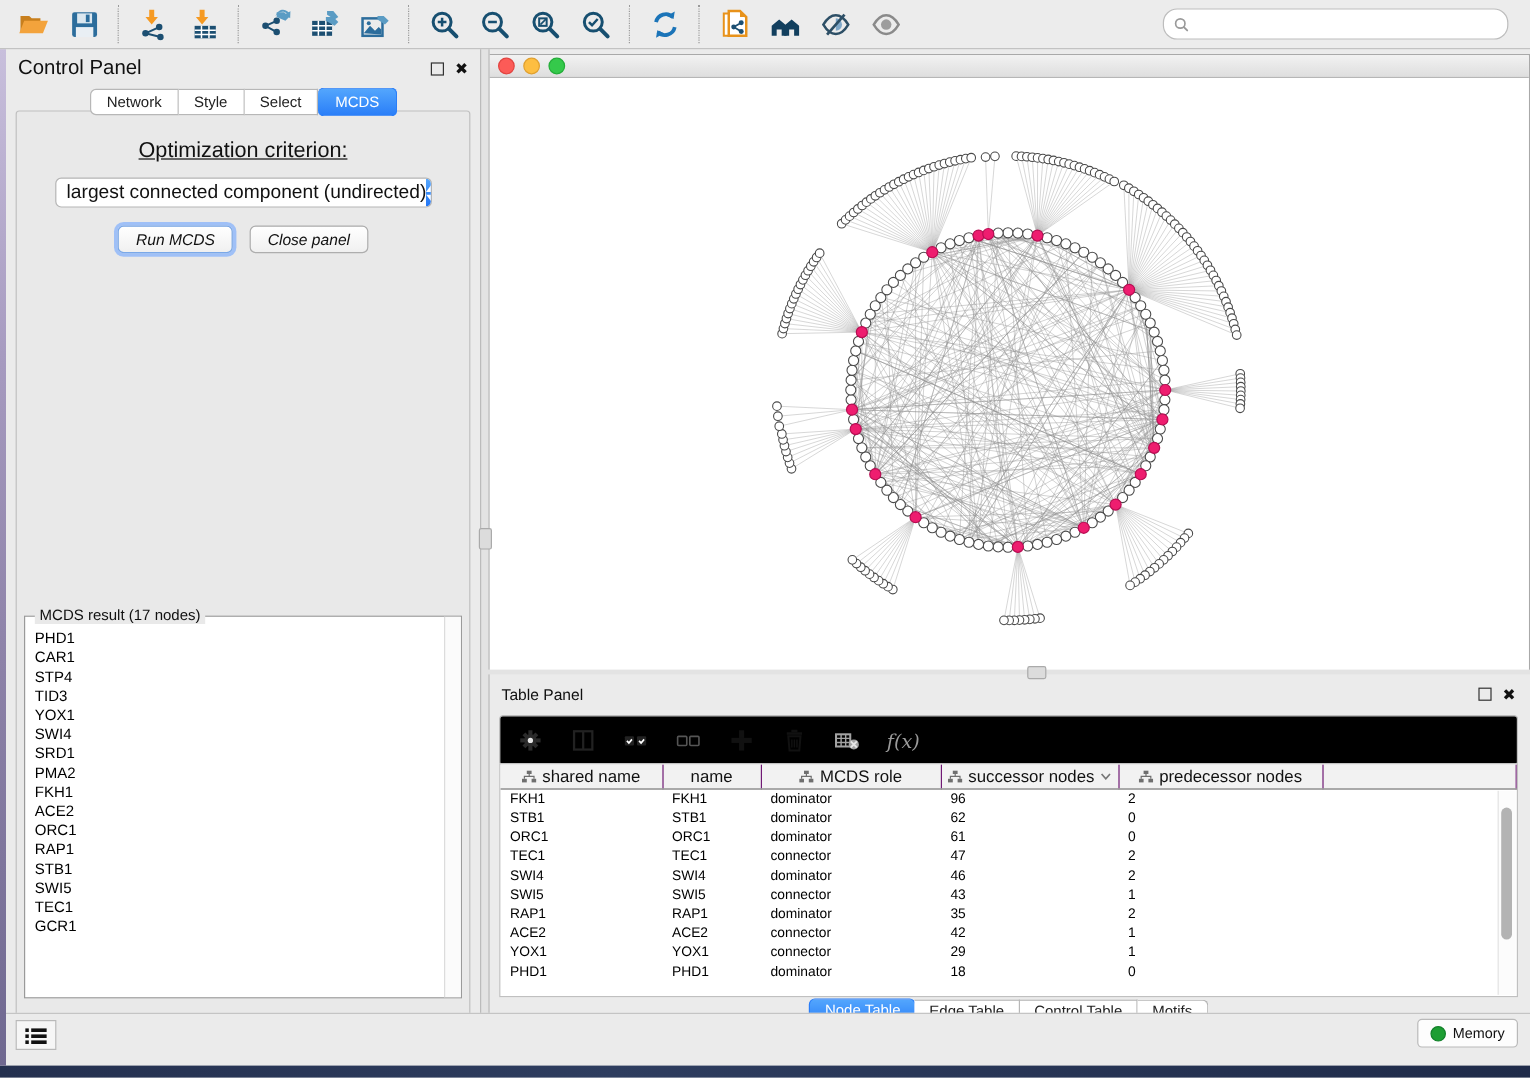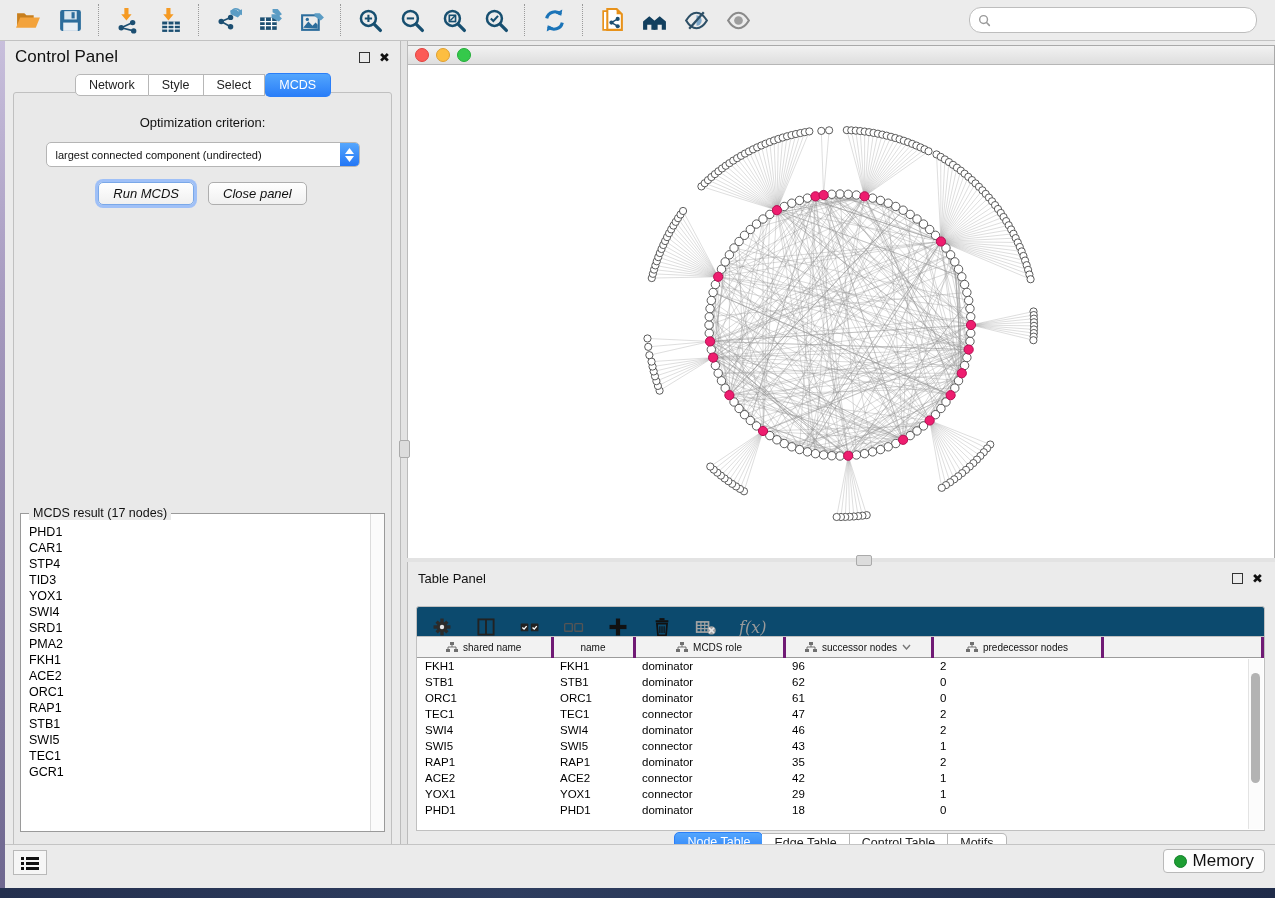--- a/index.html
+++ b/index.html
@@ -31,24 +31,24 @@
   .win-btns{margin-left:auto;display:flex;gap:9px;align-items:center;}
   .float-glyph{width:9px;height:9px;border:1.5px solid #333;display:inline-block;}
   .close-glyph{font-size:13px;font-weight:bold;color:#111;line-height:9px;}
   .cp-tabs{display:flex;justify-content:center;margin-top:4px;position:relative;z-index:2;}
   .seg{font-size:12.5px;padding:3px 13px;background:#fff;border:1px solid #b7b7b7;border-left:none;color:#222;}
   .seg:first-child{border-left:1px solid #b7b7b7;border-radius:5px 0 0 5px;}
   .seg:last-child{border-radius:0 5px 5px 0;}
   .seg.sel{background:linear-gradient(180deg,#53a6fd,#2a7ef8);color:#fff;border-color:#2a7ef8;border-radius:5px;margin:-1px -1px -1px 0;padding:4px 14px;}
   .cp-body{position:absolute;left:8px;right:8px;top:52px;bottom:8px;background:#e9e9e9;
     border:1px solid #c0c0c0;border-radius:3px;}
-  .opt-label{text-align:center;font-size:13px;margin-top:22px;color:#111;}
+  .opt-label{text-align:center;font-size:18px;margin-top:22px;color:#111;text-decoration:underline;}
   .dropdown{width:312px;height:23px;margin:12px auto 0 auto;background:#fff;border:1px solid #b5b5b5;
     border-radius:5px;display:flex;align-items:center;overflow:hidden;}
-  .dropdown .dd-text{flex:1;font-size:11px;padding-left:9px;color:#111;white-space:nowrap;}
+  .dropdown .dd-text{flex:1;font-size:16px;padding-left:9px;color:#111;white-space:nowrap;}
   .dd-stepper{width:19px;height:23px;background:linear-gradient(180deg,#56a7fd,#2376f5);
     display:flex;flex-direction:column;align-items:center;justify-content:center;gap:2px;}
   .dd-stepper svg{width:9px;height:6px;}
   .btn-row{display:flex;justify-content:center;gap:14px;margin-top:15px;}
   .mac-btn{font-size:13px;padding:3px 14px;background:linear-gradient(180deg,#ffffff,#f0f0f0);
     border:1px solid #aeaeae;border-radius:5px;color:#111;font-style:italic;}
   .mac-btn.focus{box-shadow:0 0 0 3px rgba(120,170,255,.65);border-color:#7aa8e8;}
   .result-box{position:absolute;left:6px;right:6px;top:420px;bottom:14px;background:#fff;
     border:1px solid #9a9a9a;}
   .result-legend{position:absolute;top:-8px;left:8px;background:#e9e9e9;padding:0 4px;font-size:12.5px;color:#111;}
@@ -68,41 +68,41 @@
   .light{width:12px;height:12px;border-radius:50%;}
   .light.red{background:#fc5b57;border:1px solid #e2433f;}
   .light.yellow{background:#fdbe41;border:1px solid #e0a02f;}
   .light.green{background:#35c94b;border:1px solid #23ad38;}
   .net-title{position:absolute;left:0;right:0;text-align:center;font-size:12px;font-weight:bold;color:#222;}
   .net-canvas{position:absolute;left:0;top:19px;right:0;bottom:0;background:#fff;}
   
   .table-panel{position:absolute;left:406px;top:562px;right:0;height:293px;background:#ebebeb;}
   .tp-header{height:24px;display:flex;align-items:center;padding:4px 12px 0 12px;}
   .tp-title{font-size:13px;color:#111;}
-  .tp-toolbar{margin:16px 10px 0 10px;height:40px;background:#0c4a6e;border:1px solid #c0c0c0;border-radius:3px;
+  .tp-toolbar{margin:6px 10px 0 10px;height:40px;background:#000000;border:1px solid #c0c0c0;border-radius:3px;
     display:flex;align-items:center;gap:22px;padding:0 14px;}
   .tp-toolbar .ic{width:22px;height:22px;display:flex;align-items:center;justify-content:center;}
   .fx{font-family:"DejaVu Serif","Liberation Serif",serif;font-style:italic;font-size:16px;color:#9a9a9a;}
   .tp-tablewrap{position:absolute;left:10px;right:10px;top:74px;bottom:24px;background:#fff;border:1px solid #c0c0c0;overflow:hidden;}
   table.nodes{border-collapse:collapse;width:100%;table-layout:fixed;}
-  table.nodes th{background:#f2f2f2;border-bottom:1px solid #9c9c9c;border-right:3px solid #701a75;
-    font-weight:normal;font-size:10px;height:20px;padding:0;color:#111;}
+  table.nodes th{background:#f2f2f2;border-bottom:1px solid #9c9c9c;border-right:1px solid #701a75;
+    font-weight:normal;font-size:14px;height:20px;padding:0;color:#111;}
   table.nodes th .th-inner{display:flex;align-items:center;justify-content:center;gap:5px;}
   table.nodes td{font-size:11.5px;height:16px;padding:0 4px 0 8px;color:#000;white-space:nowrap;overflow:hidden;}
   table.nodes td.num{padding-right:16px;}
   .tscroll{position:absolute;right:1px;top:22px;bottom:1px;width:14px;background:#fcfcfc;border-left:1px solid #e3e3e3;}
   .tscroll .thumb{position:absolute;left:2px;top:14px;width:9px;height:110px;background:#b3b3b3;border-radius:5px;}
   .tp-tabs{position:absolute;left:0;right:0;bottom:2px;display:flex;justify-content:center;}
   .tp-tabs .seg{font-size:12.5px;padding:2px 12px;}
   
   .statusbar{position:absolute;left:5px;right:0;bottom:10px;height:33px;background:#ebebeb;border-top:1px solid #c4c4c4;z-index:5;}
   .sb-left{position:absolute;left:8px;top:5px;width:32px;height:23px;background:#f6f6f6;border:1px solid #b9b9b9;
     display:flex;align-items:center;justify-content:center;}
   .memory-btn{position:absolute;right:10px;top:4px;height:22px;background:#fdfdfd;border:1px solid #b9b9b9;border-radius:4px;
-    display:flex;align-items:center;gap:6px;padding:0 10px;font-size:17px;color:#111;}
+    display:flex;align-items:center;gap:6px;padding:0 10px;font-size:12px;color:#111;}
   .mem-dot{width:11px;height:11px;border-radius:50%;background:#1d9e33;border:1px solid #12802a;}
 </style>
 </head>
 <body>
 
 <div class="window">
 
   <div class="toolbar">
     <div class="tb-group">
       <div class="tb-btn">

